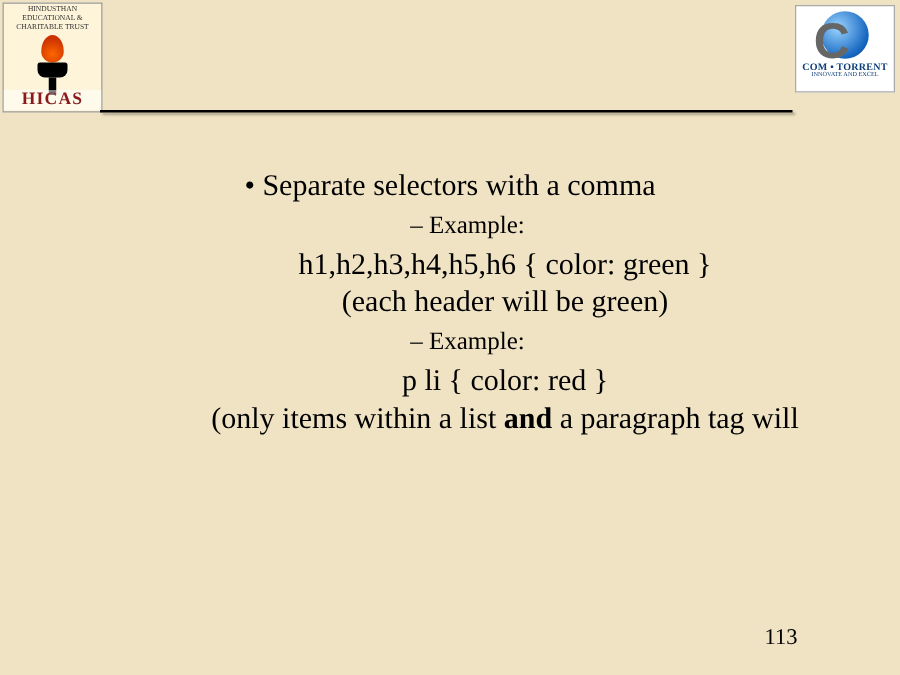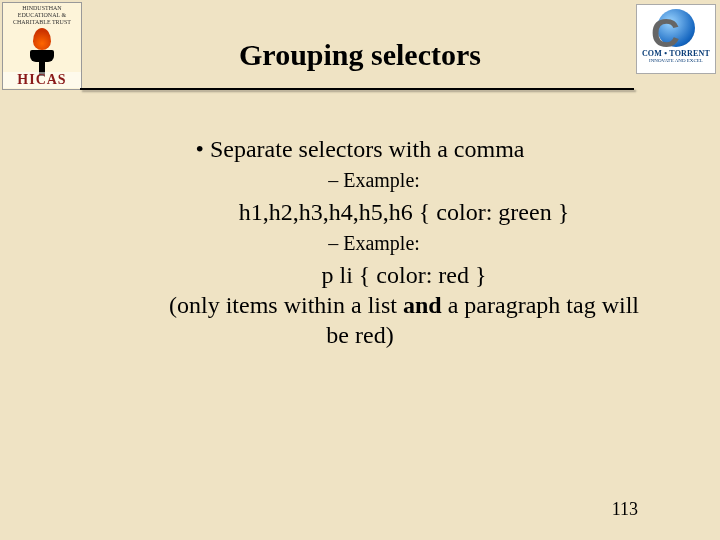--- a/index.html
+++ b/index.html
@@ -162,29 +162,28 @@
       <div class="torch-base"></div>
       <div class="torch-stem"></div>
     </div>
     <div class="hicas">HICAS</div>
   </div>
   <div class="logo-right">
     <div class="globe"></div>
     <div class="torrent-label">COM • TORRENT</div>
     <div class="torrent-sub">INNOVATE AND EXCEL</div>
   </div>
-  <div class="title">Grouping selectors</div>
   <div class="underline"></div>
 </div>
 
 <div class="content">
   <div class="b1">Separate selectors with a comma</div>
   <div class="b2">Example:</div>
   <div class="ind">h1,h2,h3,h4,h5,h6 { color: green }</div>
+  <div class="ind">(each header will be green)</div>
   <div class="b2">Example:</div>
   <div class="ind">p li { color: red }</div>
   <div class="ind">
     <span>(only items within a list </span><strong>and</strong><span> a   paragraph tag will</span>
   </div>
-  <div class="ind2">be red)</div>
 </div>
 
 <div class="pagenum">113</div>
 
 </body></html>

